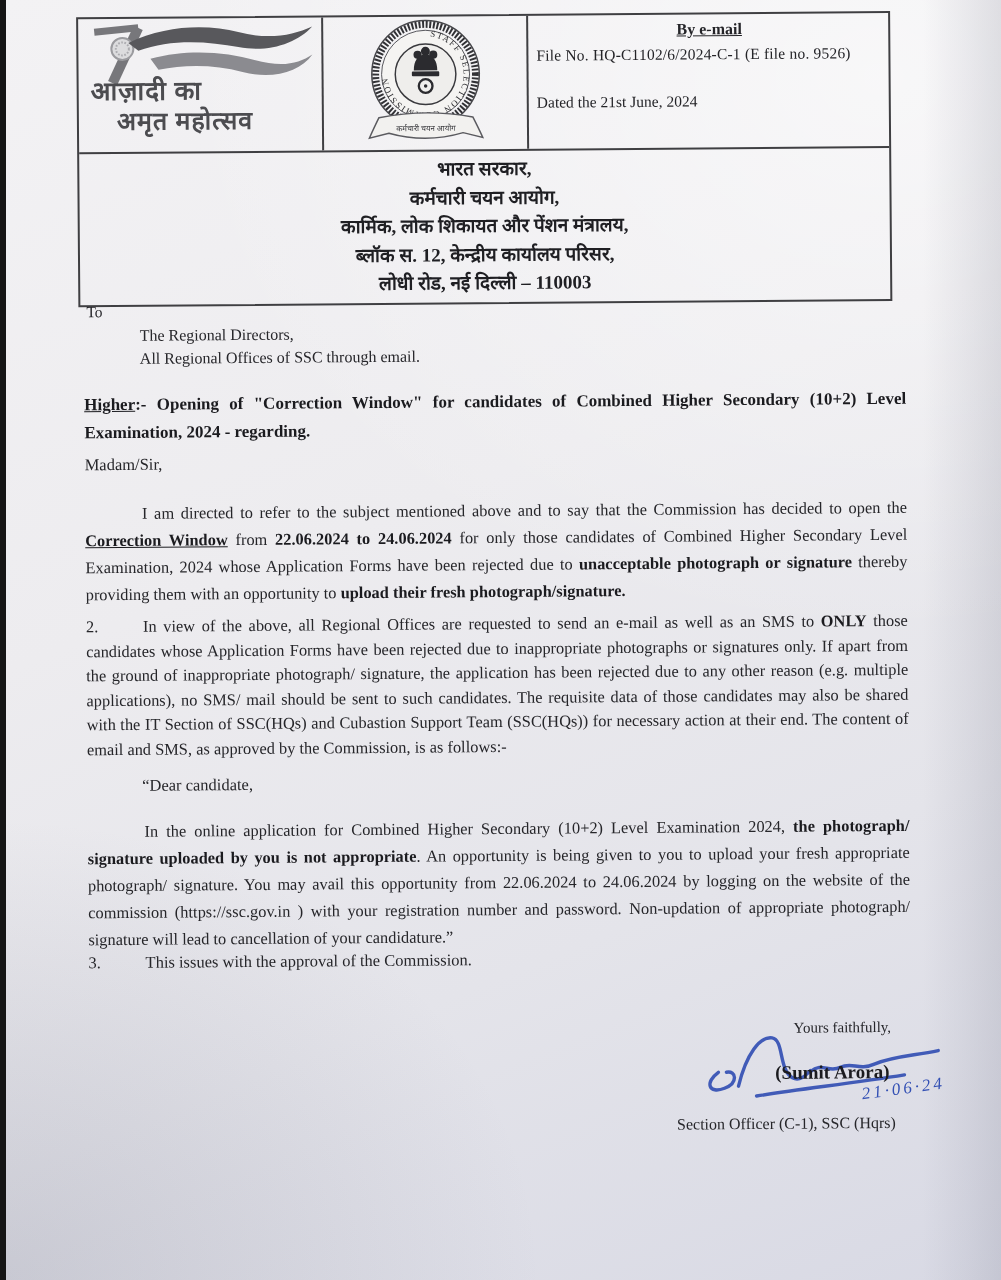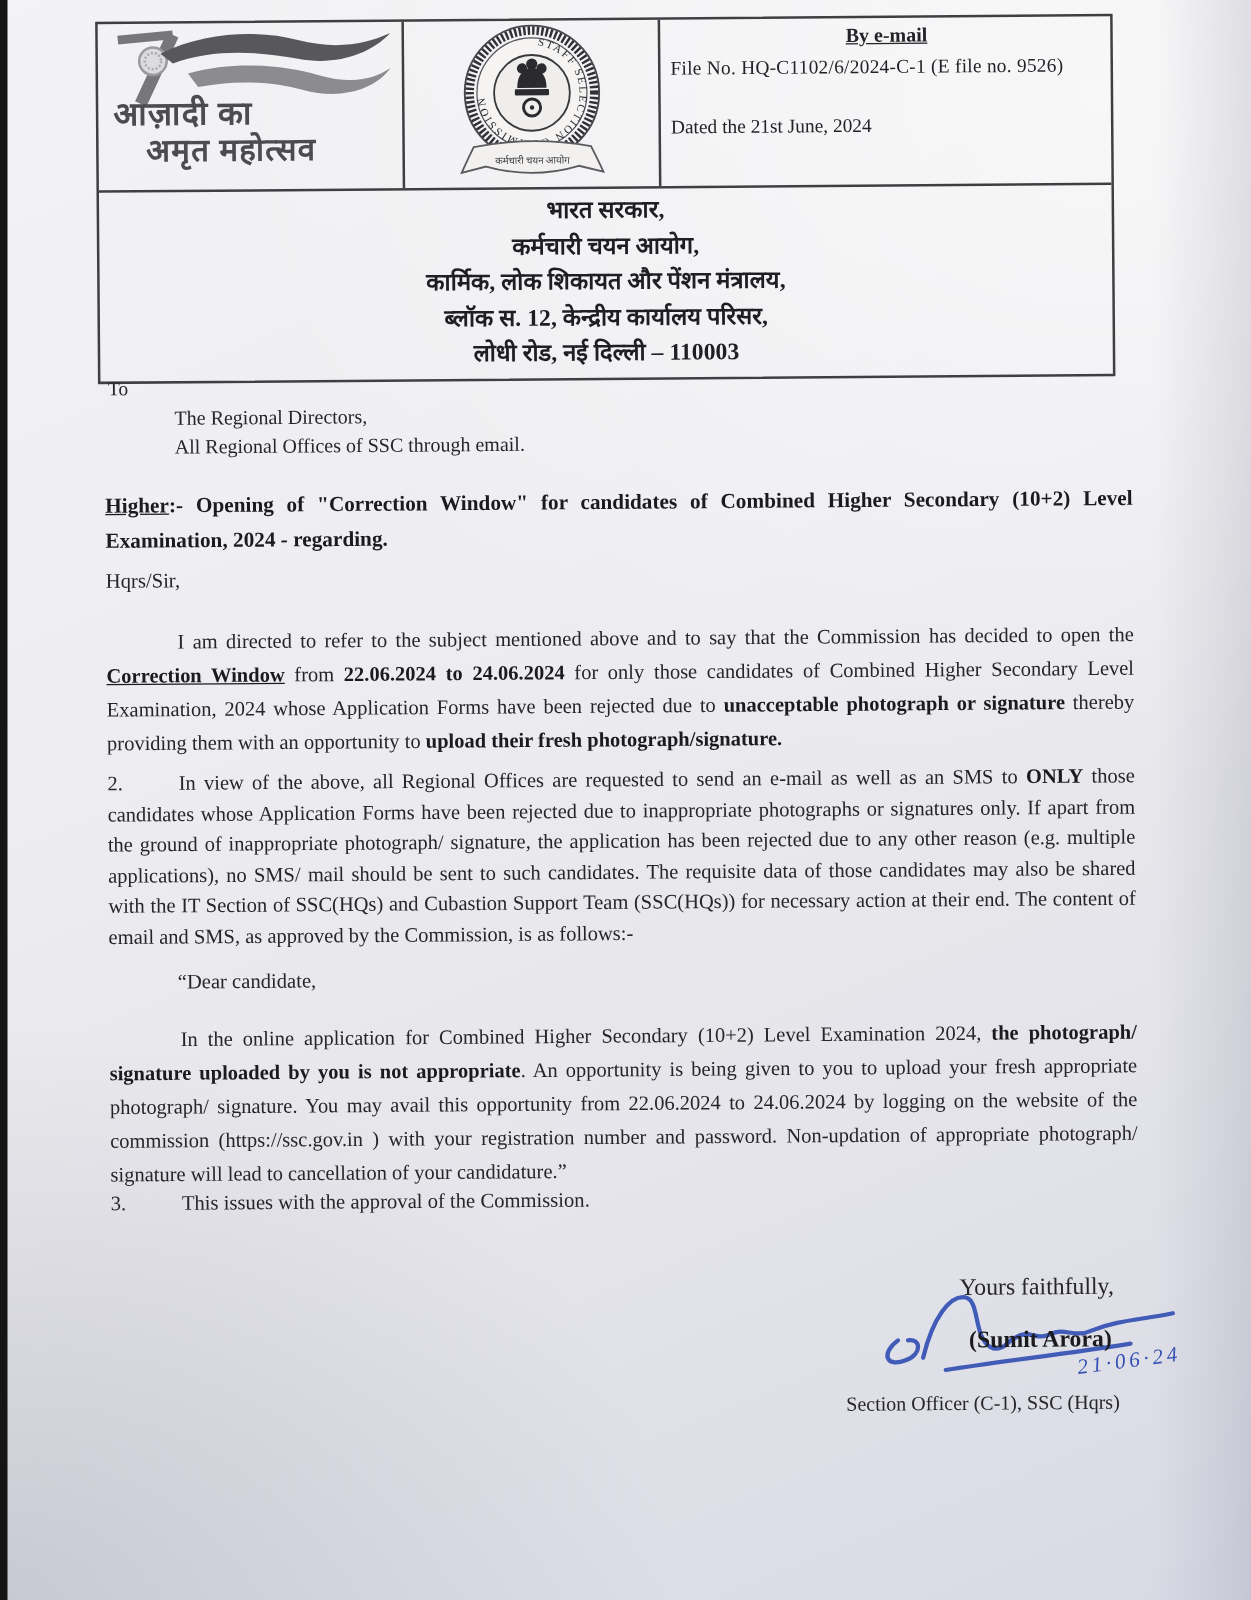--- a/index.html
+++ b/index.html
@@ -47,21 +47,21 @@
   .para1{left:85px;top:497px;line-height:27px;text-indent:57px;}
   .para2{left:85px;top:612px;line-height:24.6px;}
   .num{display:inline-block;width:57px;text-indent:0;}
   .dear{left:85px;top:773px;font-size:16.5px;padding-left:55px;}
   .quotepara{left:85px;top:815px;line-height:27px;text-indent:57px;}
   .para3{left:85px;top:950px;width:740px;font-size:16.5px;}
   .b{font-weight:bold;color:#1b1b1f;}
   .u{text-decoration:underline;}
 
   
-  .closing{right:114px;top:1022px;font-size:19px;}
+  .closing{right:114px;top:1022px;font-size:15px;}
   .sig-svg{position:absolute;left:688px;top:1028px;}
   .signer-name{right:116px;top:1064px;font-size:19px;font-weight:bold;color:#1b1b1f;}
   .signer-title{right:110px;top:1117px;font-size:16px;}
 </style>
 </head>
 <body>
 
 <div class="scan">
   <div class="edge-strip"></div>
   <div class="shadow-right"></div>
@@ -129,21 +129,21 @@
     </div>
 
     <div class="abs to-label">To</div>
     <div class="abs to-lines">
       <div>The Regional Directors,</div>
       <div>All Regional Offices of SSC through email.</div>
     </div>
 
     <div class="abs subject"><span class="b u">Higher</span><span class="b">:- Opening of "Correction Window" for candidates of Combined Higher Secondary (10+2) Level Examination, 2024 - regarding.</span></div>
 
-    <div class="abs salutation">Hqrs/Sir,</div>
+    <div class="abs salutation">Madam/Sir,</div>
 
     <div class="abs para para1"><span>I am directed to refer to the subject mentioned above and to say that the Commission has decided to open the </span><span class="b u">Correction Window</span><span> from </span><span class="b">22.06.2024 to 24.06.2024</span><span> for only those candidates of Combined Higher Secondary Level Examination, 2024 whose Application Forms have been rejected due to </span><span class="b">unacceptable photograph or signature</span><span> thereby providing them with an opportunity to </span><span class="b">upload their fresh photograph/signature.</span></div>
 
     <div class="abs para para2"><span class="num">2.</span><span><span>In view of the above, all Regional Offices are requested to send an e-mail as well as an SMS to </span><span class="b">ONLY</span><span> those candidates whose Application Forms have been rejected due to inappropriate photographs or signatures only. If apart from the ground of inappropriate photograph/ signature, the application has been rejected due to any other reason (e.g. multiple applications), no SMS/ mail should be sent to such candidates.  The requisite data of those candidates may also be shared with the IT Section of SSC(HQs) and Cubastion Support Team (SSC(HQs)) for necessary action at their end. The content of email and SMS, as approved by the Commission, is as follows:-</span></span></div>
 
     <div class="abs dear">“Dear candidate,</div>
     <div class="abs para quotepara"><span>In the online application for Combined Higher Secondary (10+2) Level Examination 2024,  </span><span class="b">the photograph/ signature uploaded by you is not appropriate</span><span>. An opportunity is being given to you to upload your fresh appropriate photograph/ signature. You may avail this opportunity from 22.06.2024 to 24.06.2024 by logging on the website of the commission (https://ssc.gov.in ) with your registration number and password. Non-updation of appropriate photograph/ signature will lead to cancellation of your candidature.”</span></div>
 
     <div class="abs para3"><span class="num">3.</span><span>This issues with the approval of the Commission.</span></div>
 

